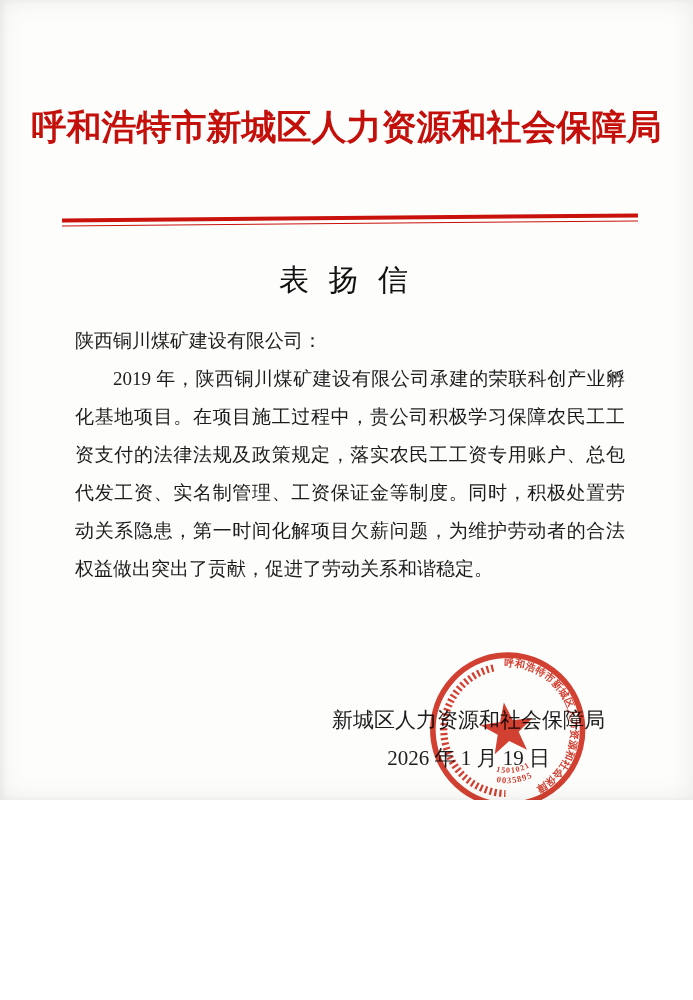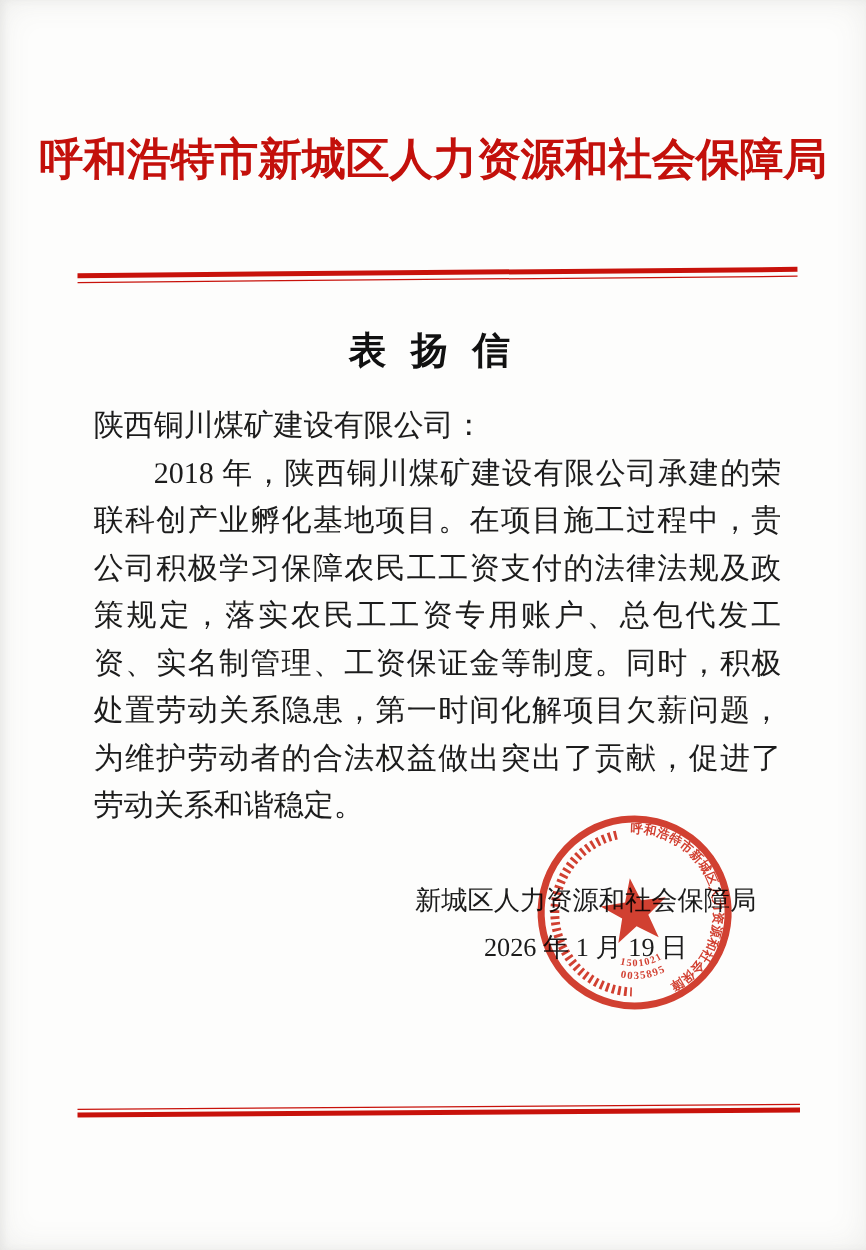--- a/index.html
+++ b/index.html
@@ -4,21 +4,21 @@
 <style>
   :root{
     --header-red:#c3100b;
     --line-red:#c8120b;
     --seal-red:#d02f1f;
     --ink:#1c1c1c;
   }
   html,body{margin:0;padding:0;background:#ffffff;}
   .page{
     position:relative;
-    width:693px;height:1000px;
+    width:693px;height:800px;
     margin:0 auto;
     background:#fdfdfc;
     overflow:hidden;
     box-shadow:inset 0 0 26px rgba(90,85,80,.10), inset 3px 0 6px rgba(120,115,110,.08);
     font-family:"Liberation Serif","DejaVu Serif",serif;
     color:var(--ink);
   }
   .agency-title{
     position:absolute;top:104px;left:0;right:0;
     margin:0;text-align:center;
@@ -40,27 +40,27 @@
   }
   .rule-bottom{
     top:885px;left:62px;width:578px;height:2px;
     border-top:1.5px solid var(--line-red);
     border-bottom:4.5px solid var(--line-red);
     transform:rotate(-0.4deg);
   }
   .letter-title{
     position:absolute;top:260px;left:0;right:0;
     margin:0;text-align:center;
-    font-size:30px;font-weight:bold;letter-spacing:6px;
+    font-size:30px;font-weight:normal;letter-spacing:6px;
     color:#111;
     white-space:nowrap;
   }
   .body-text{
     position:absolute;top:322px;left:75px;right:68px;
-    font-size:24px;line-height:38px;text-align:justify;
+    font-size:19px;line-height:38px;text-align:justify;
   }
   .body-text p{margin:0;}
   .body-text .para{text-indent:2em;}
   .sig-block{
     position:absolute;top:701px;right:88px;
     text-align:center;
     font-size:21px;line-height:38px;
     white-space:nowrap;
   }
   .seal{
@@ -84,21 +84,21 @@
   <h1 class="agency-title">呼和浩特市新城区人力资源和社会保障局</h1>
 
   <div class="mn-row"></div>
 
   <div class="rule rule-top"></div>
 
   <h2 class="letter-title">表 扬 信</h2>
 
   <div class="body-text">
     <p class="salutation">陕西铜川煤矿建设有限公司：</p>
-    <p class="para">2018 年，陕西铜川煤矿建设有限公司承建的荣联科创产业孵化基地项目。在项目施工过程中，贵公司积极学习保障农民工工资支付的法律法规及政策规定，落实农民工工资专用账户、总包代发工资、实名制管理、工资保证金等制度。同时，积极处置劳动关系隐患，第一时间化解项目欠薪问题，为维护劳动者的合法权益做出突出了贡献，促进了劳动关系和谐稳定。</p>
+    <p class="para">2019 年，陕西铜川煤矿建设有限公司承建的荣联科创产业孵化基地项目。在项目施工过程中，贵公司积极学习保障农民工工资支付的法律法规及政策规定，落实农民工工资专用账户、总包代发工资、实名制管理、工资保证金等制度。同时，积极处置劳动关系隐患，第一时间化解项目欠薪问题，为维护劳动者的合法权益做出突出了贡献，促进了劳动关系和谐稳定。</p>
   </div>
 
   <div class="sig-block">
     <div>新城区人力资源和社会保障局</div>
     <div>2026 年 1 月 19 日</div>
   </div>
 
   <svg class="seal" viewBox="0 0 160 160" aria-hidden="true">
     <circle cx="80" cy="78" r="73" fill="none" stroke="#d02f1f" stroke-width="5.5"></circle>
     <polygon points="80,51 86.3,69.3 105.7,69.7 90.3,81.3 95.9,99.8 80,88.8 64.1,99.8 69.7,81.3 54.3,69.7 73.7,69.3" fill="#d02f1f"></polygon>

